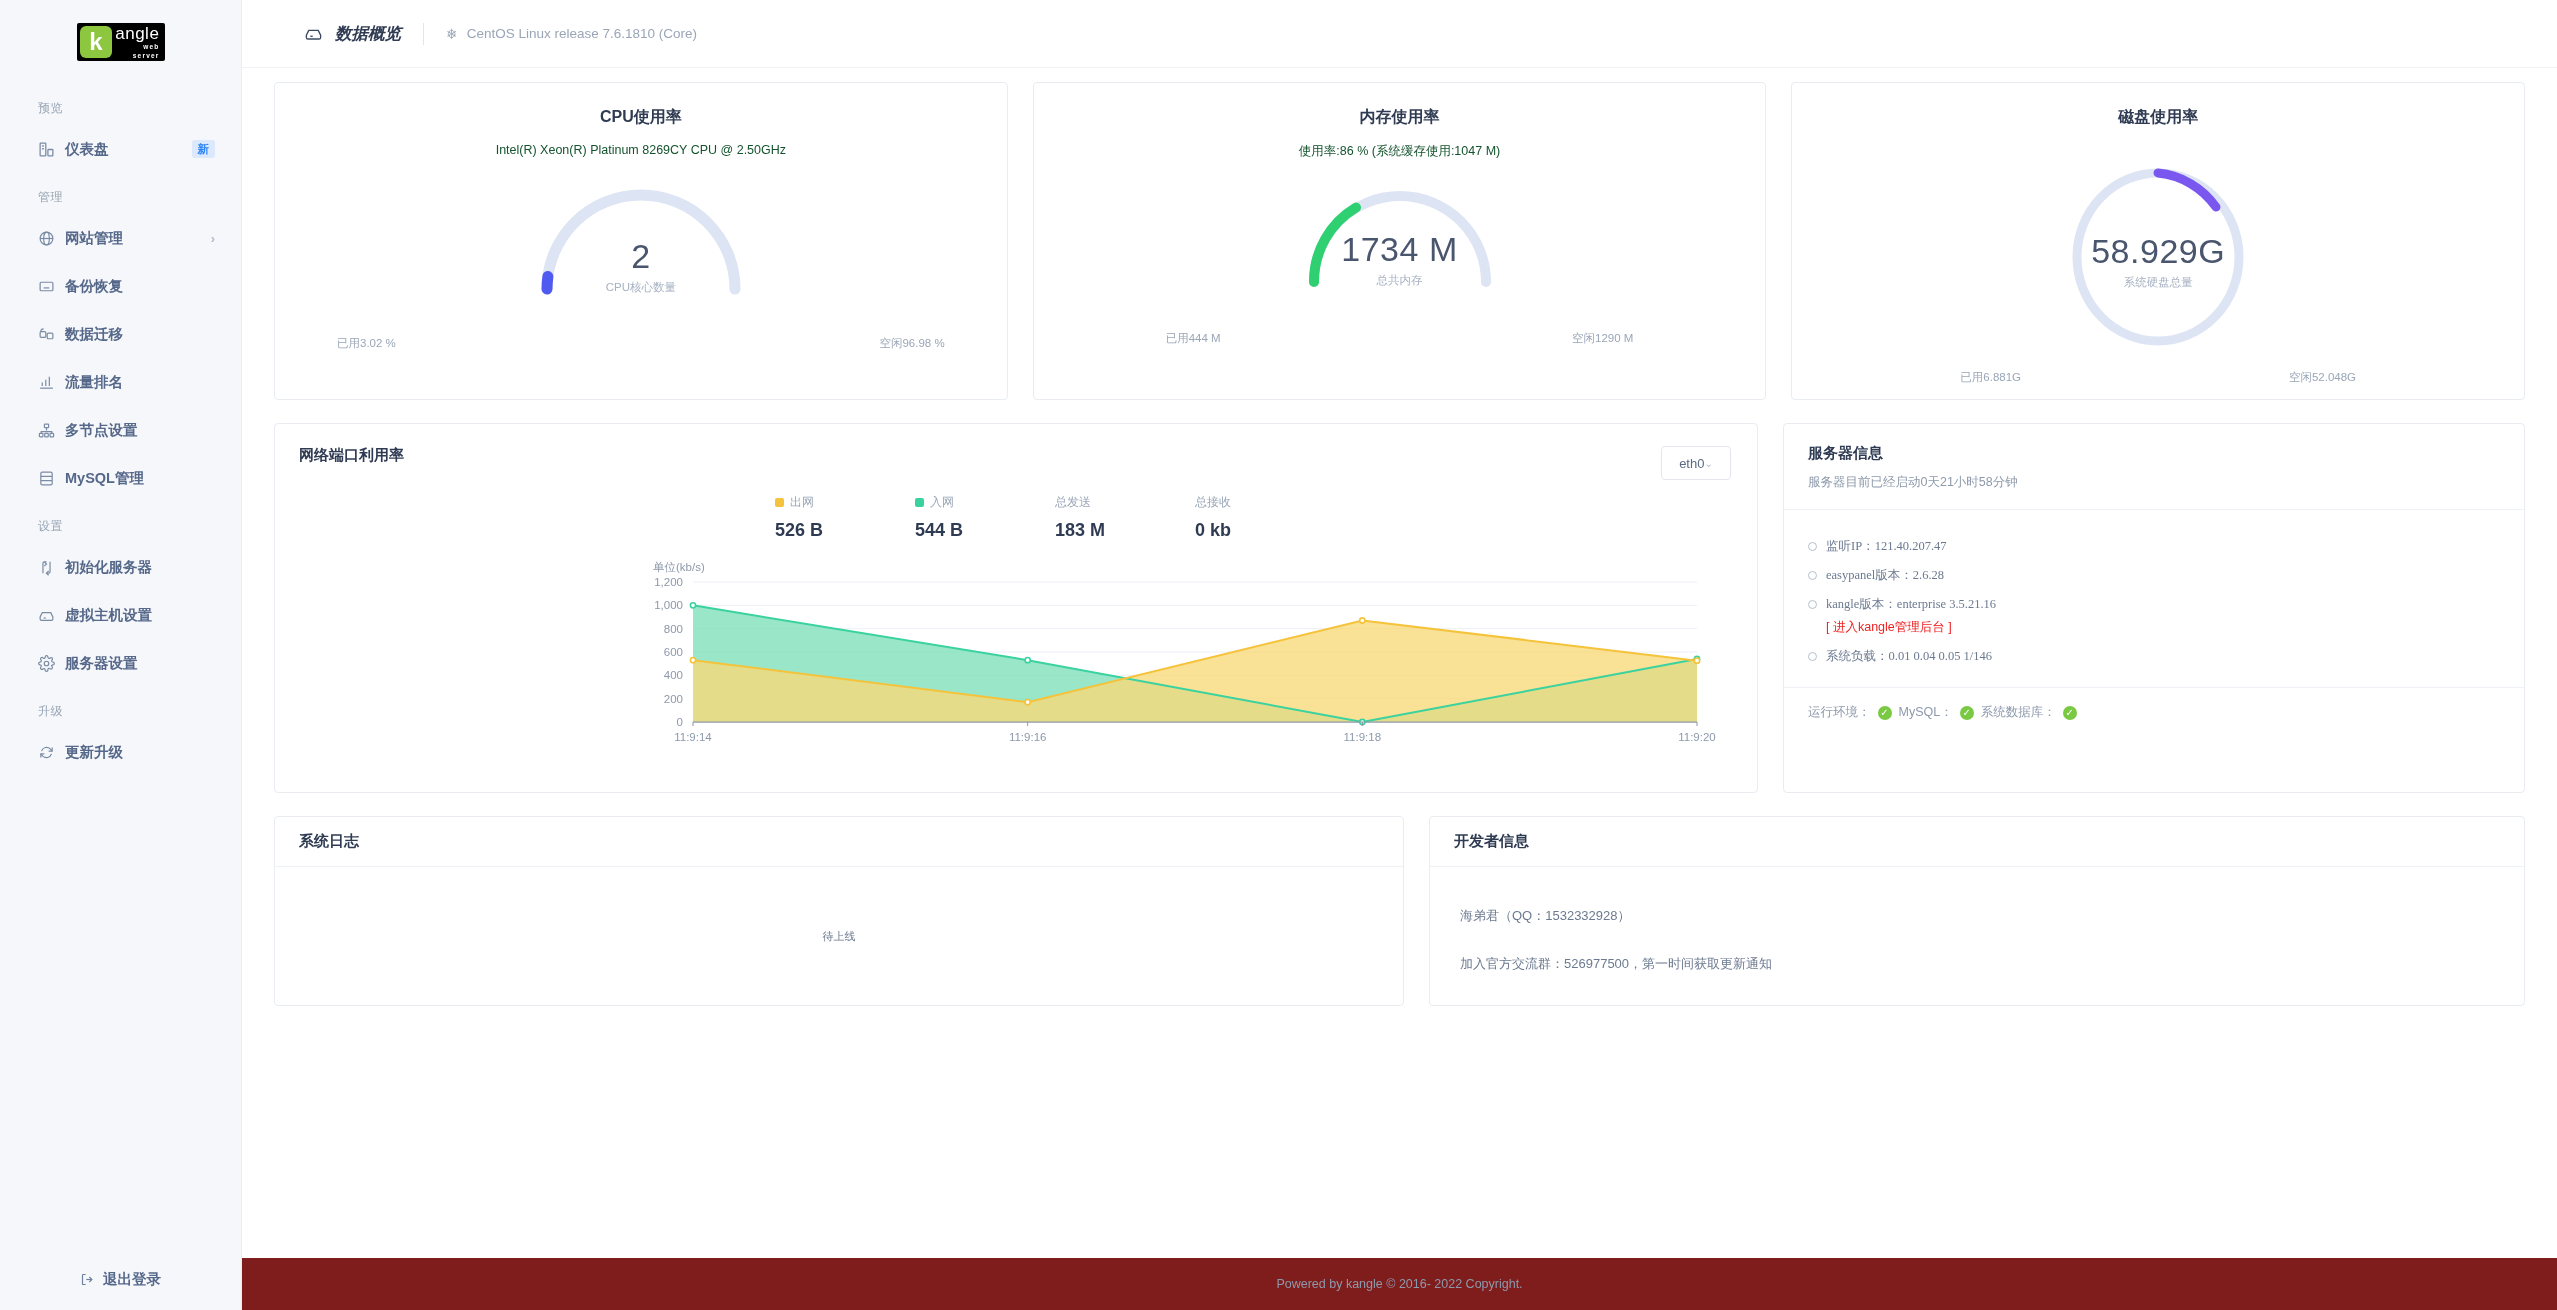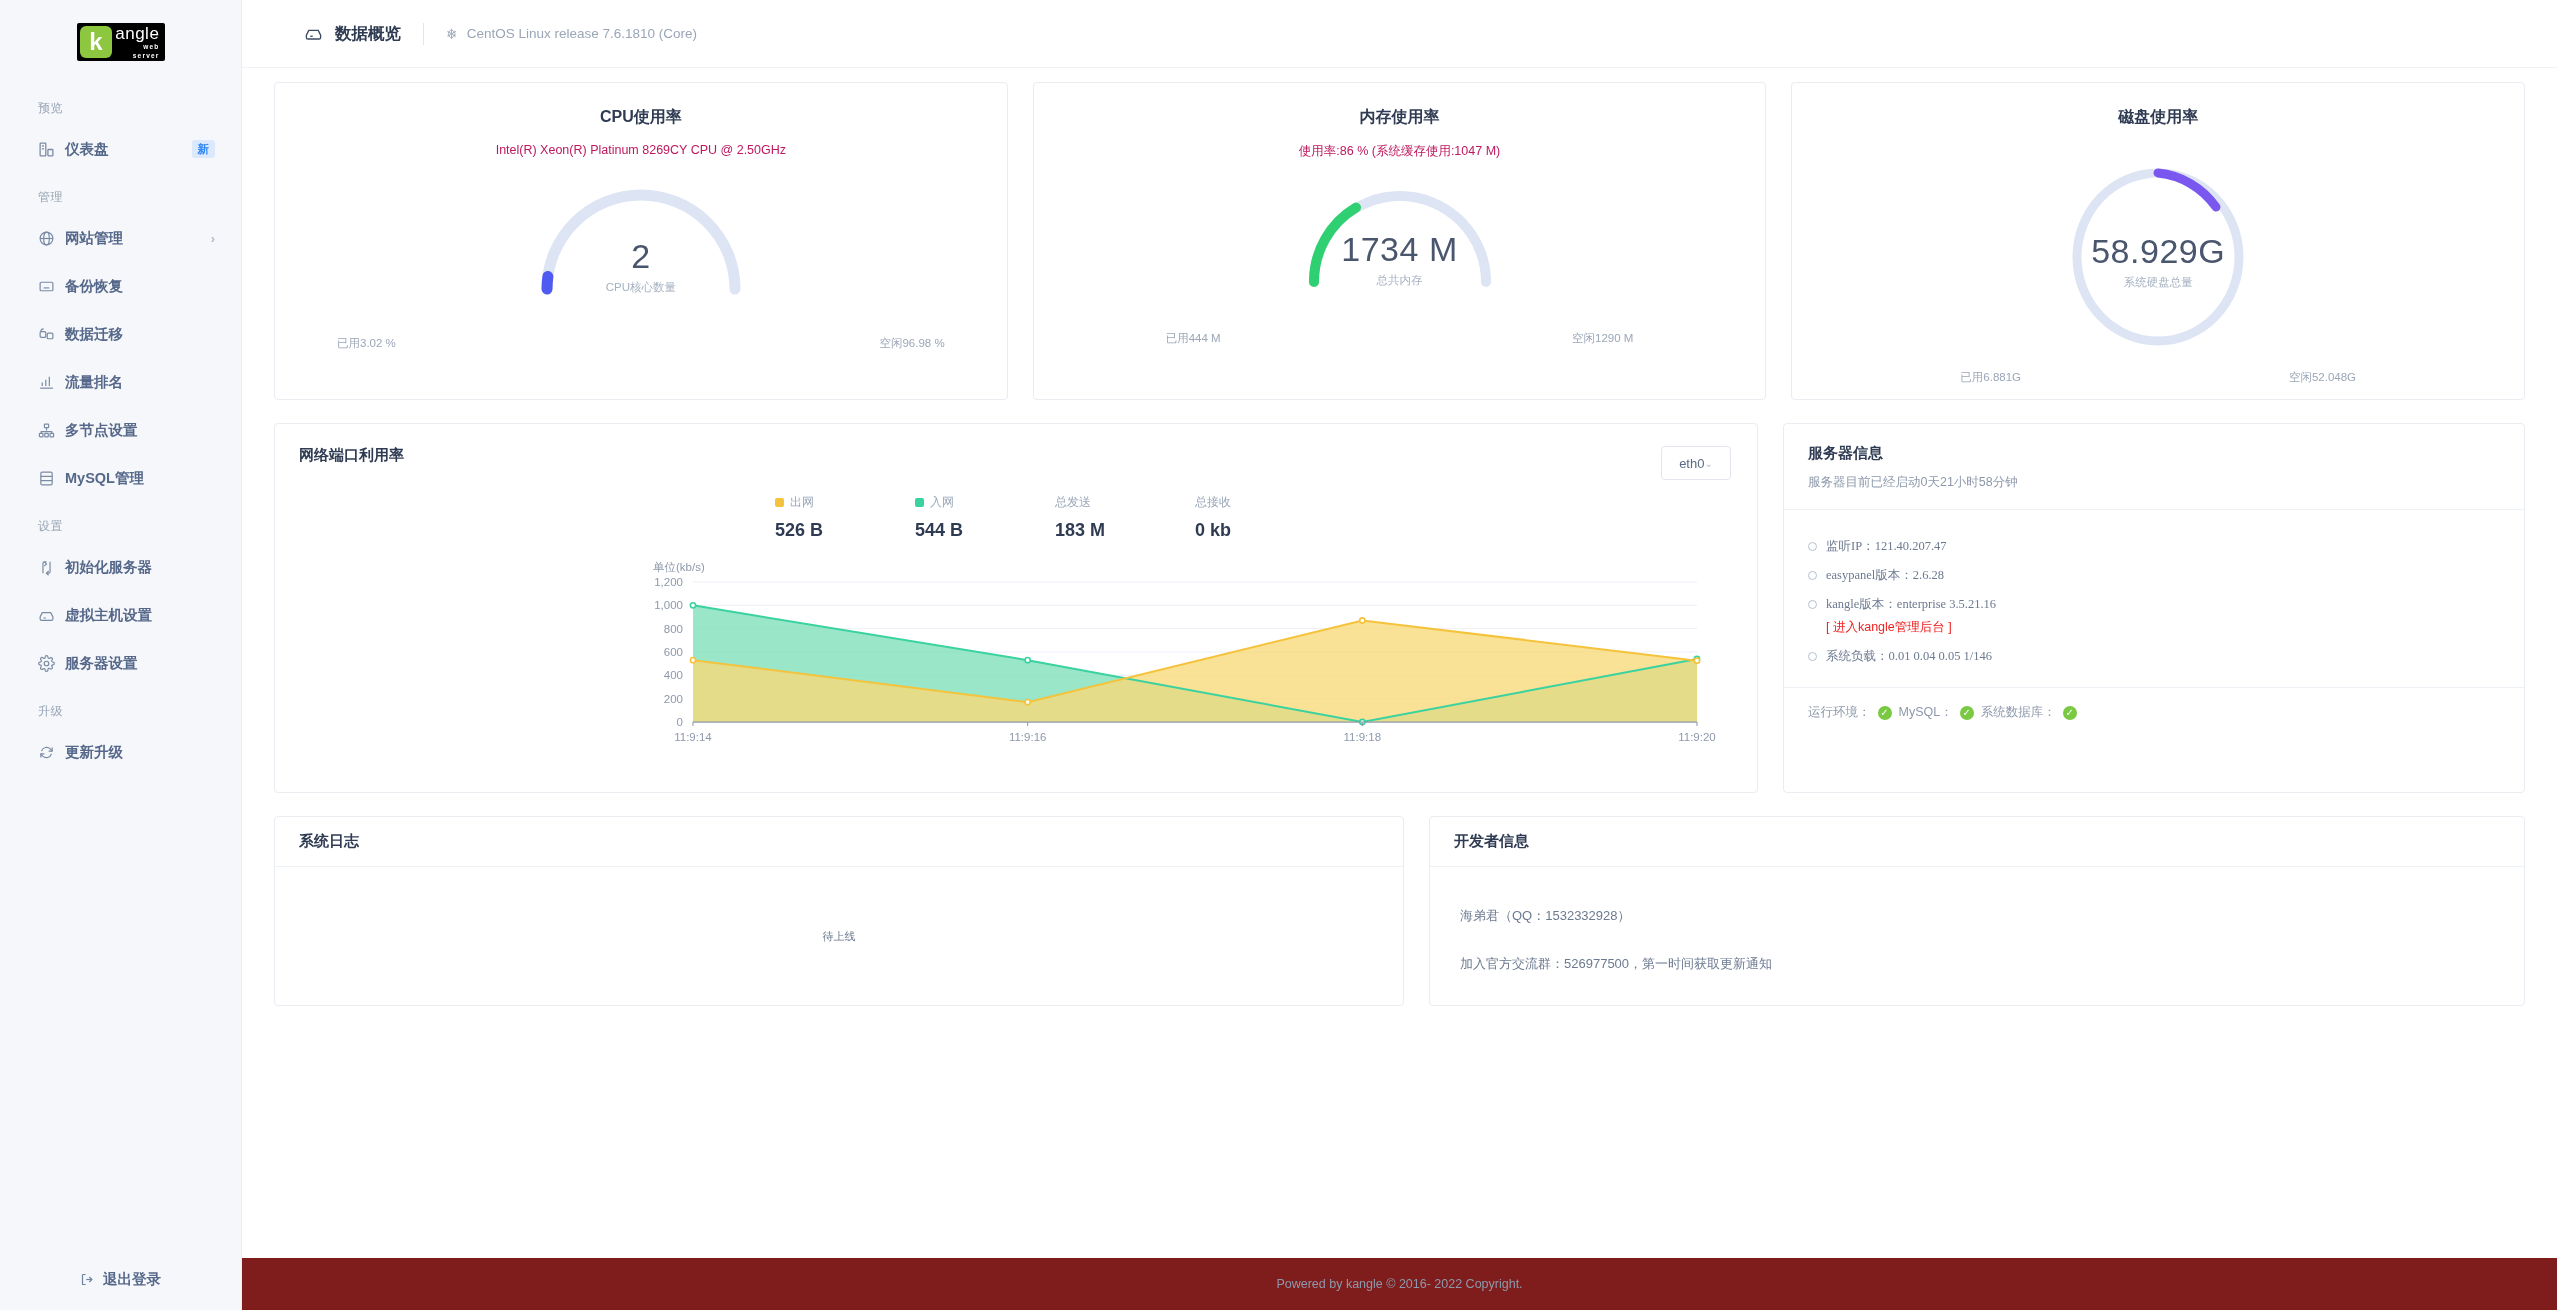--- a/index.html
+++ b/index.html
@@ -60,37 +60,37 @@
   .logout svg { width: 15px; height: 15px; margin-right: 8px; color: #6f82a0; }
 
   
   .main { flex: 1; height: 1310px; display: flex; flex-direction: column; background: #fff; overflow: hidden;}
   .topbar {
     height: 68px; display: flex; align-items: center; padding-left: 62px;
     background: #fff; border-bottom: 1px solid #f0f2f5;
   }
   .topbar-ico { color: #3d4a60; display: flex; margin-right: 12px; }
   .topbar-ico svg { width: 19px; height: 19px; }
-  .topbar-title { font-size: 16.5px; font-weight: bold; color: #2f3b52; }
+  .topbar-title { font-size: 16.5px; font-weight: bold; color: #2f3b52; font-style: italic; }
   .topbar-divider { width: 1px; height: 22px; background: #e2e6ec; margin: 0 22px; }
   .topbar-os { display: flex; align-items: center; color: #9aa6b7; font-size: 13.5px; }
   .topbar-os .snow { color: #9aa6b7; font-size: 14px; margin-right: 9px; }
 
   .content { flex: 1; background: #fff; padding: 14px 32px 0 32px; overflow: hidden; }
 
   .card {
     background: #fff; border: 1px solid #e9ecf1; border-radius: 4px;
   }
   .row { display: flex; gap: 25px; }
 
   
   .gauge-row { margin-bottom: 23px; }
   .gauge-card { flex: 1; height: 318px; padding-top: 24px; text-align: center; }
   .gauge-title { font-size: 16px; font-weight: bold; color: #2f3b52; }
-  .gauge-sub { font-size: 12.5px; color: #be185d; margin-top: 15px; }
+  .gauge-sub { font-size: 12.5px; color: #14532d; margin-top: 15px; }
   .gauge-area { position: relative; margin-top: 4px; height: 210px; }
   .gauge-svg { display:block; margin: 0 auto; }
   .gauge-center {
     position: absolute; left: 0; right: 0; text-align: center; pointer-events: none;
   }
   .gauge-big { font-size: 34px; color: #4a566e; font-weight: 400; letter-spacing: .5px; }
   .gauge-small { font-size: 11.5px; color: #a6b1c2; margin-top: 4px; }
   .gauge-foot { position: absolute; bottom: 10px; left: 0; right: 0; display: flex; }
   .gauge-foot span { font-size: 11.5px; color: #9aa6b7; }
 

